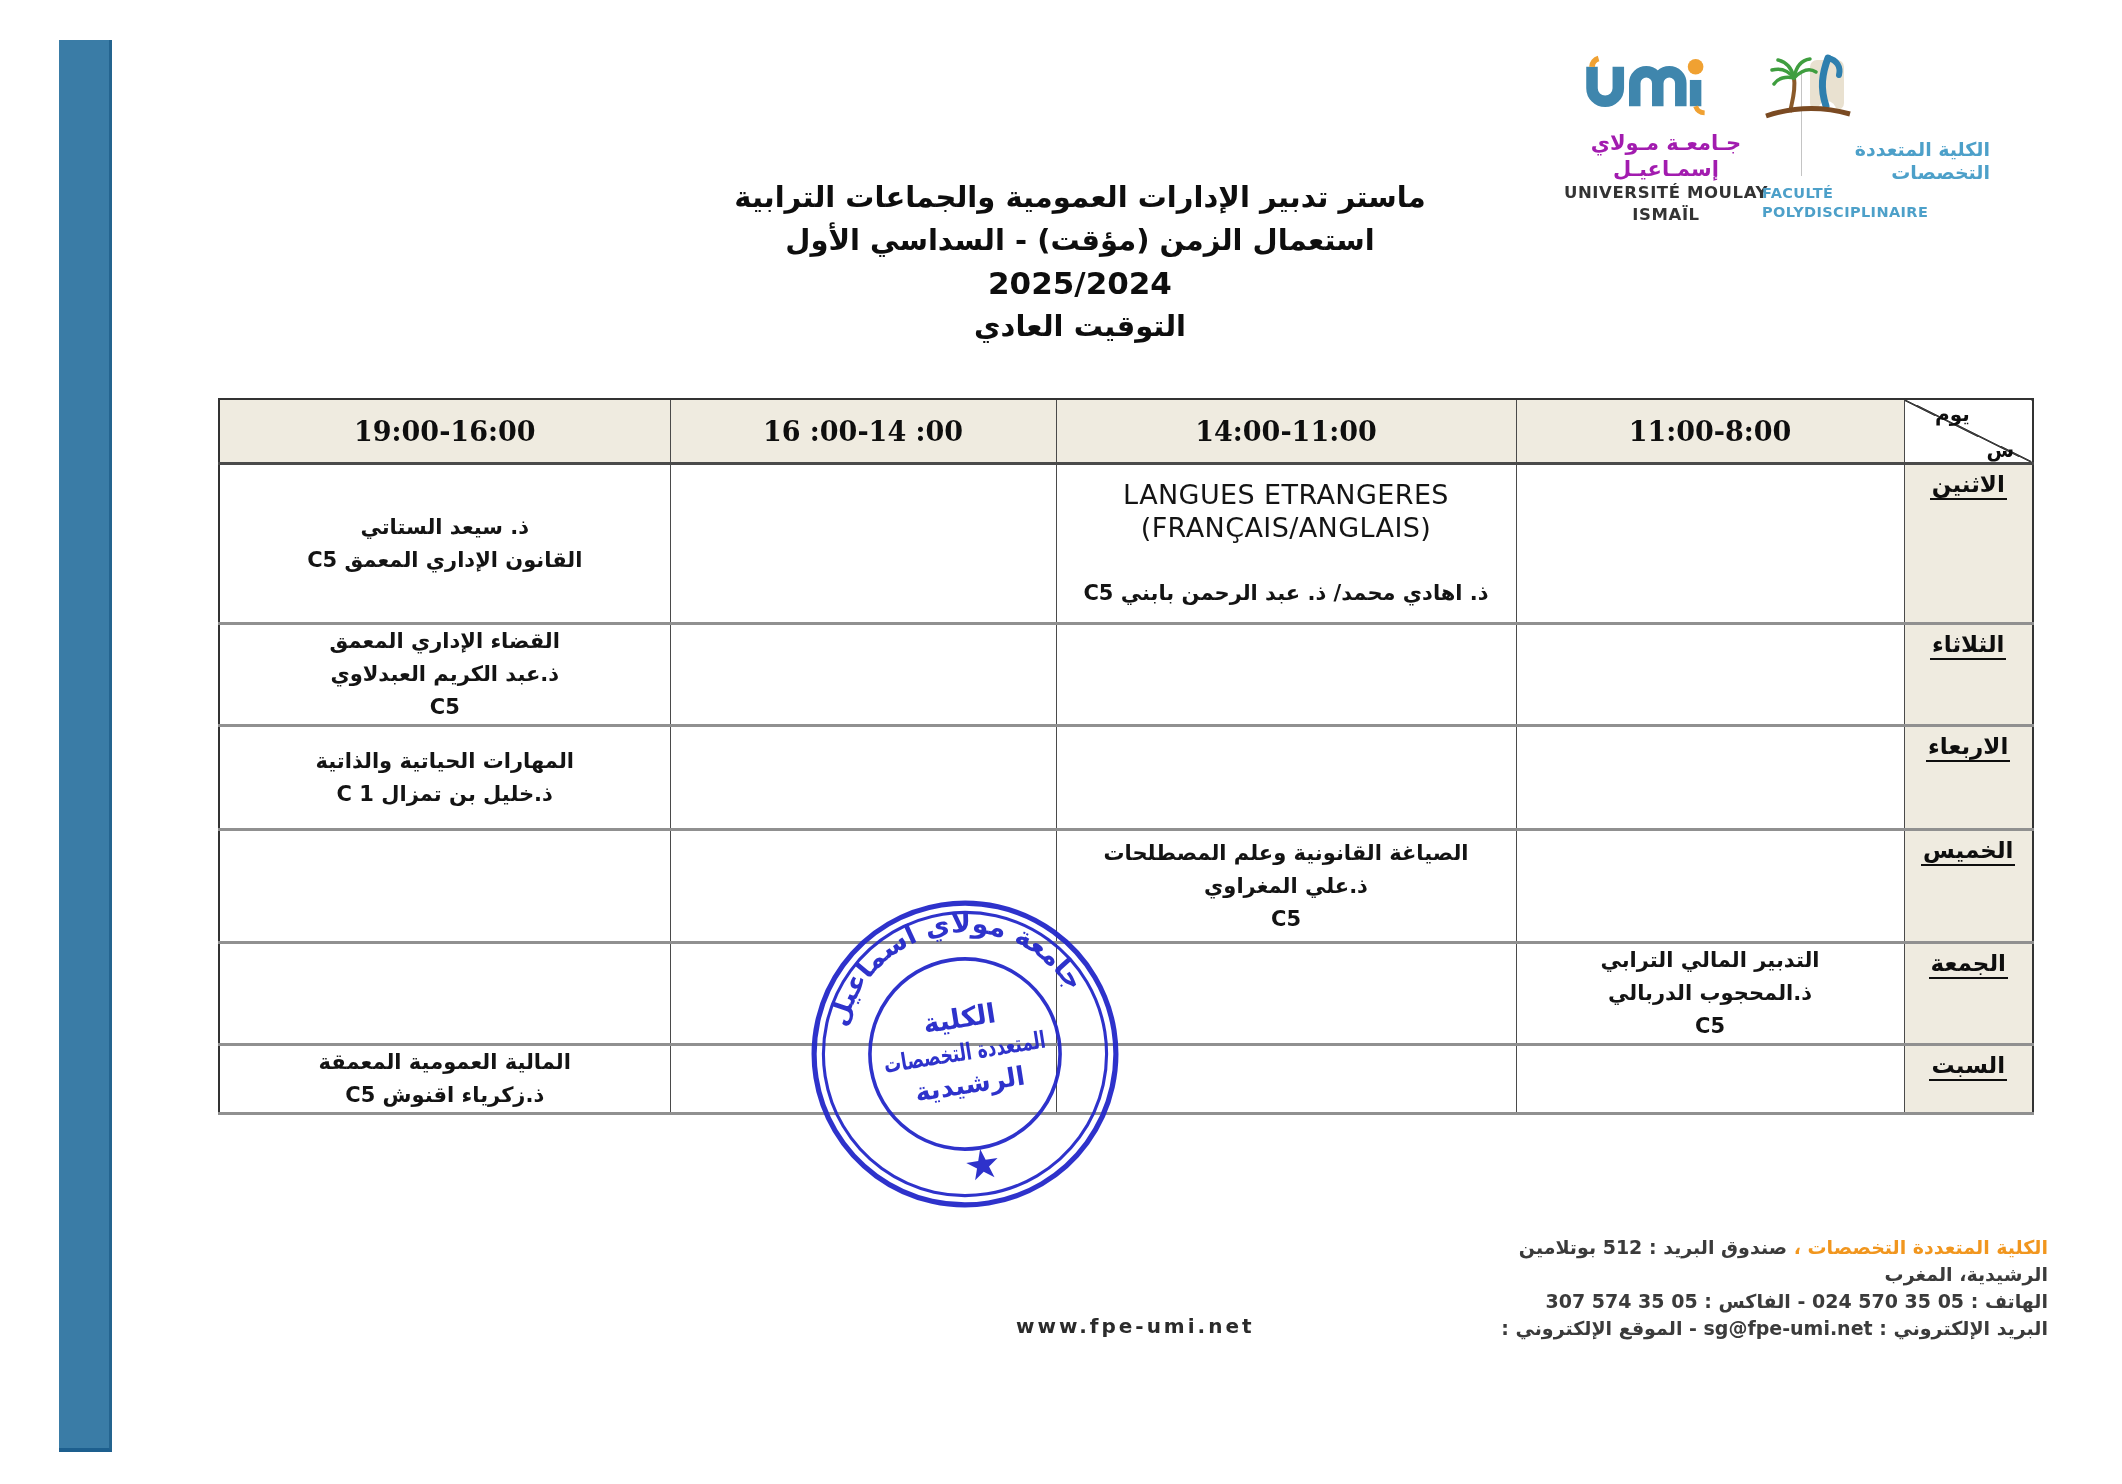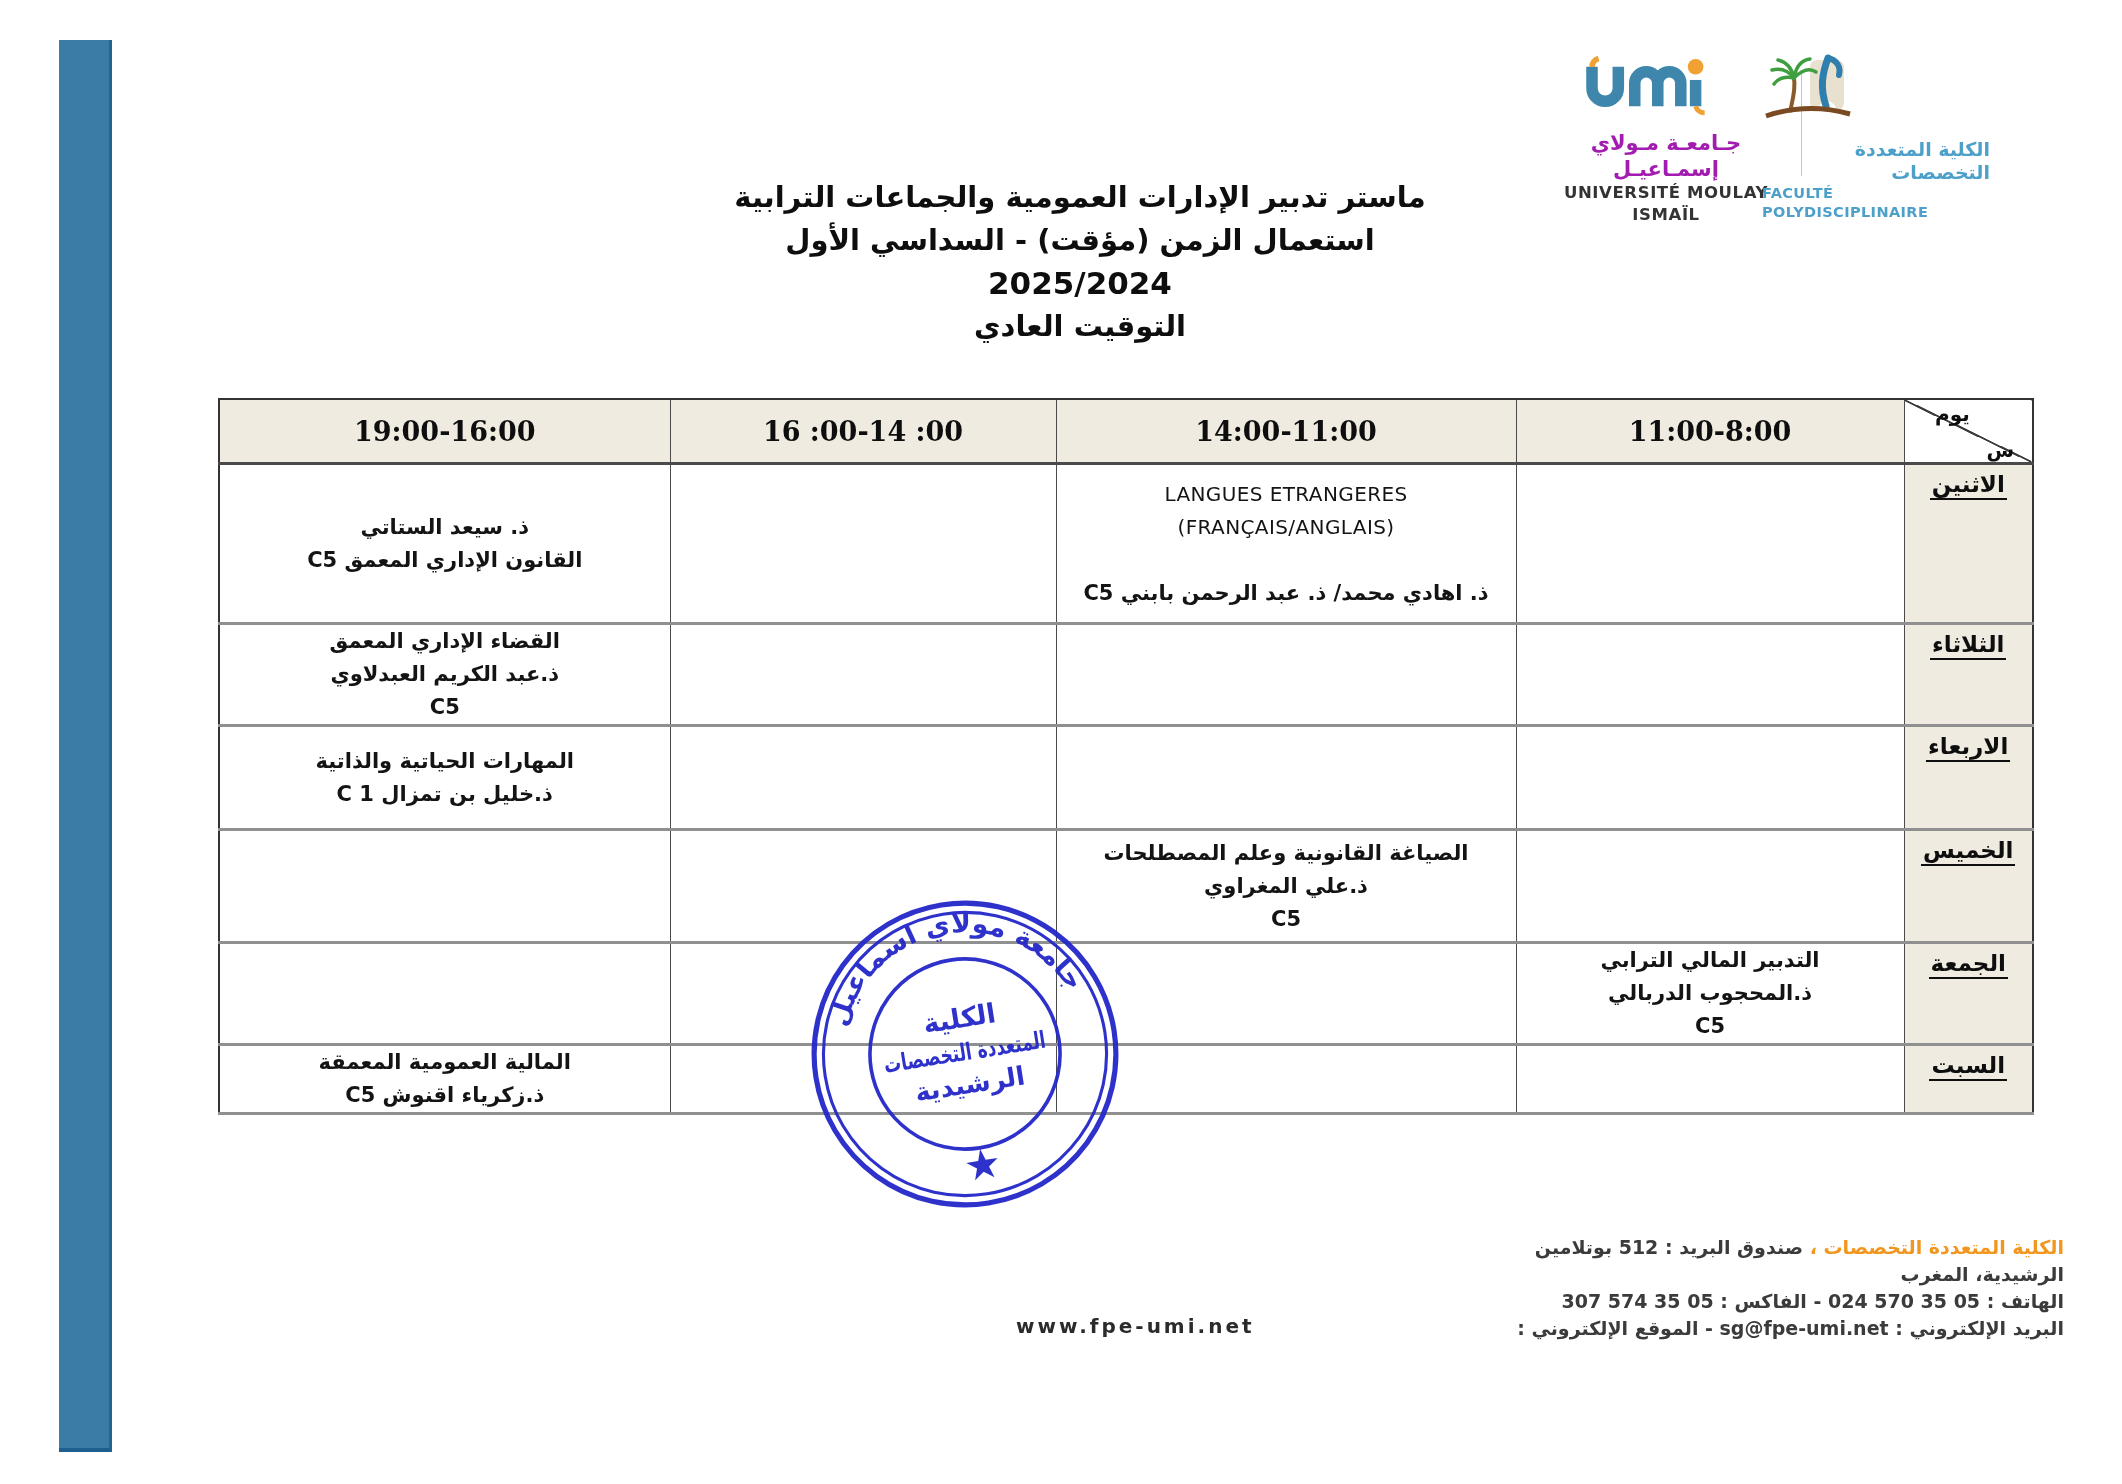--- a/index.html
+++ b/index.html
@@ -45,30 +45,30 @@
   .tt tbody tr:nth-child(3){height:104px;}
   .tt tbody tr:nth-child(4){height:113px;}
   .tt tbody tr:nth-child(5){height:96px;}
   .tt tbody tr:nth-child(6){height:66px;}
   .tt .day-cell{background:#efebe0;vertical-align:top;text-align:center;padding-top:6px;}
   .tt .day-label{display:inline-block;font-size:23px;font-weight:700;color:#0e0e0e;
                  border-bottom:2.5px solid #0e0e0e;padding:0 2px 1px;}
   .tt td{background:#fff;vertical-align:middle;text-align:center;}
   .cell-lines{width:100%;}
   .line{font-size:21px;font-weight:700;color:#141414;line-height:33px;white-space:nowrap;}
-  .line.latin{font-weight:400;font-size:20px;letter-spacing:.4px;}
+  .line.latin{font-weight:400;font-size:27px;letter-spacing:.4px;}
   .line.spacer{height:33px;}
 
   
   .stamp{position:absolute;left:810px;top:899px;width:310px;height:310px;z-index:3;opacity:.95;}
 
   
   .footer-left{position:absolute;left:500px;top:1236px;font-size:19px;font-weight:600;
                color:#3b3b3b;line-height:25px;letter-spacing:-0.3px;}
-  .footer-right{position:absolute;right:58px;top:1234px;direction:rtl;text-align:right;
+  .footer-right{position:absolute;right:74px;top:1234px;direction:rtl;text-align:right;
                 font-size:19px;font-weight:600;color:#3b3b3b;line-height:27px;}
   .hl{color:#f1961e;}
   .website{position:absolute;left:1016px;top:1314px;font-size:20px;font-weight:600;
            color:#2b2b2b;letter-spacing:3px;}
 </style>
 </head>
 <body>
 
 <div class="page">
 

